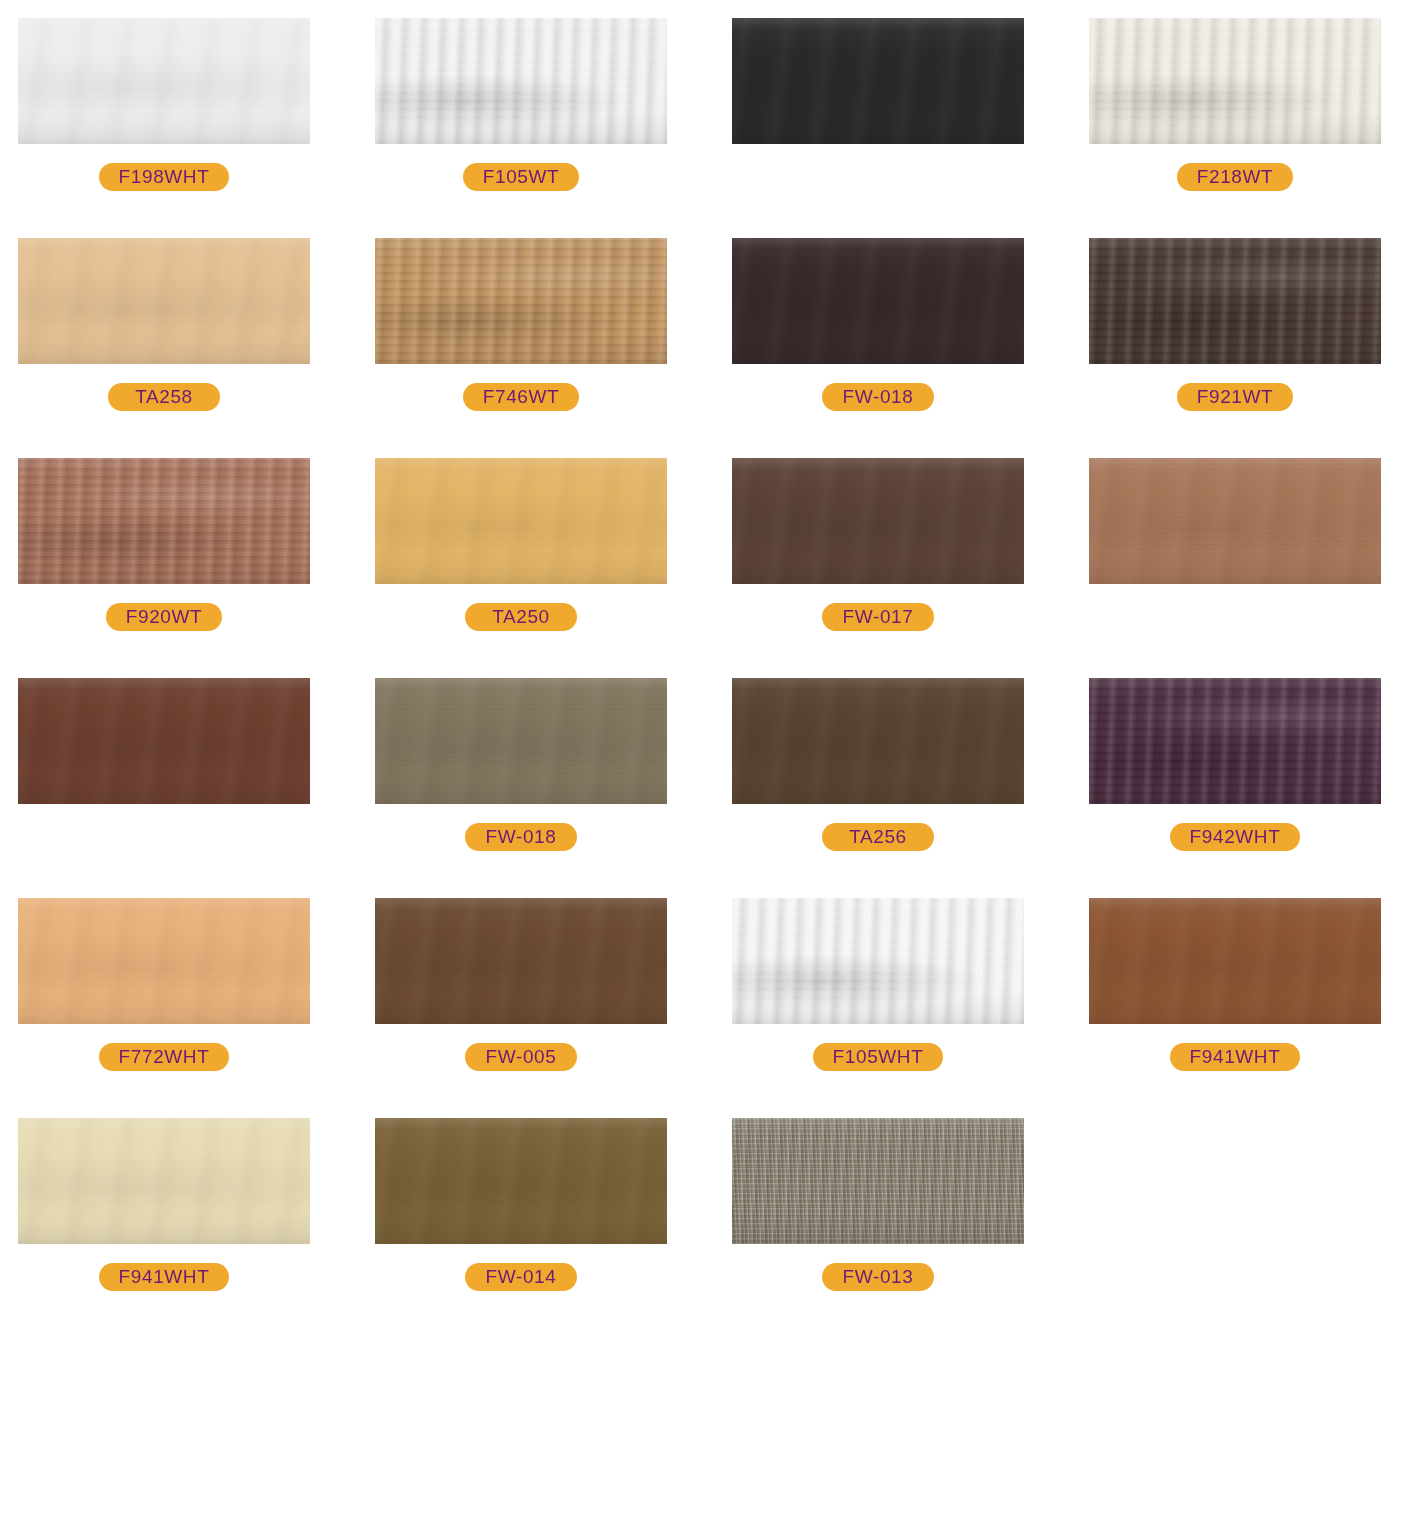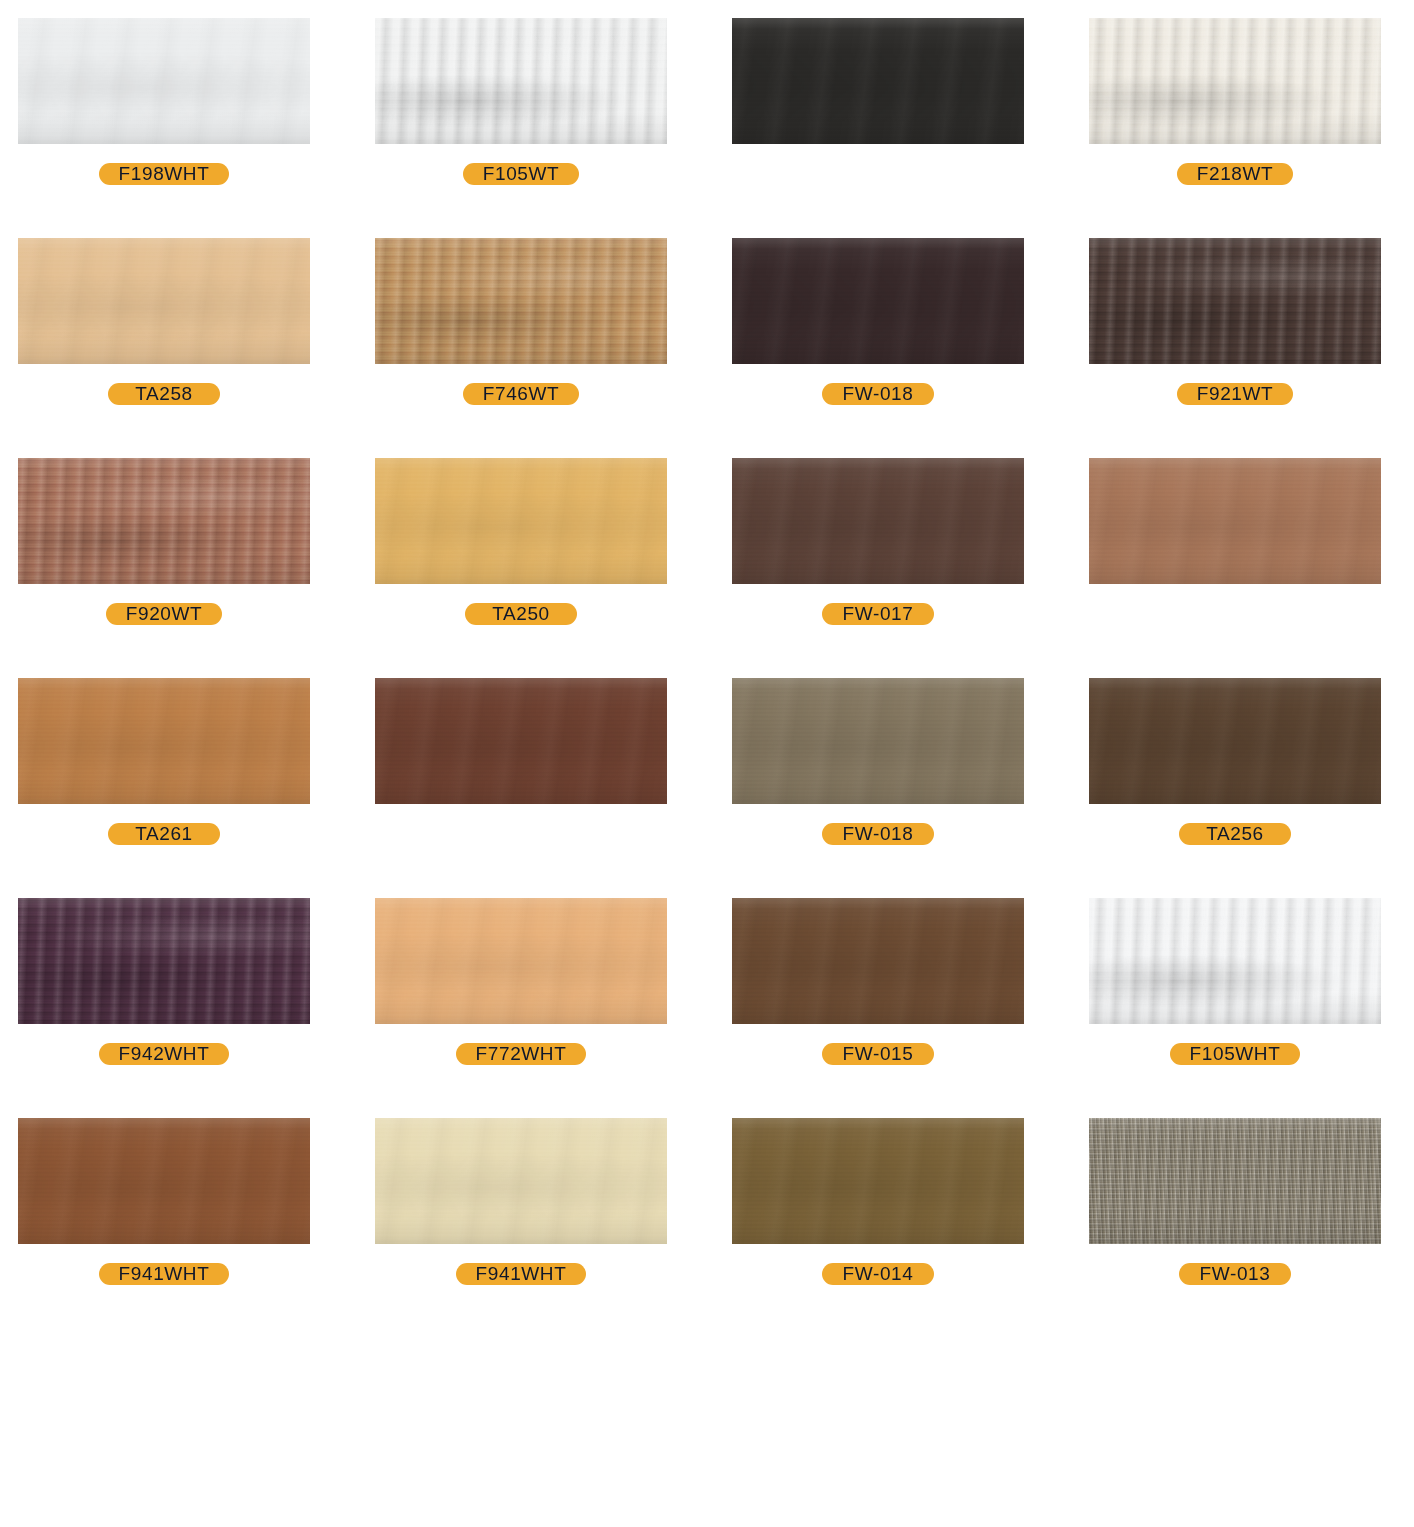--- a/index.html
+++ b/index.html
@@ -181,25 +181,25 @@
     left: 18px;
     width: 292px;
     display: flex;
     justify-content: center;
   }
   .pill {
     display: inline-flex;
     align-items: center;
     justify-content: center;
     min-width: 112px;
-    height: 22px;
+    height: 28px;
     padding: 0 20px;
     border-radius: 17px;
     background: #f0a92c;
-    color: #0f172a;
+    color: #701a75;
     font-size: 19px;
     letter-spacing: 0.6px;
     font-family: "Liberation Sans", sans-serif;
     white-space: nowrap;
     box-sizing: border-box;
   }
 </style>
 </head>
 <body>
 
@@ -312,30 +312,20 @@
       </div>
     </div>
     <div class="swatch-cell">
       <div class="swatch-tile tex-fine" style="background: rgb(168, 119, 90);">
         <div class="grain grain-wave"></div>
         <div class="grain grain-lines"></div>
         <div class="grain grain-sheen"></div>
       </div>
     </div>
     <div class="swatch-cell">
-      <div class="swatch-tile tex-fine" style="background: rgb(189, 128, 73);">
-        <div class="grain grain-wave"></div>
-        <div class="grain grain-lines"></div>
-        <div class="grain grain-sheen"></div>
-      </div>
-      <div class="swatch-label">
-        <span class="pill">TA261</span>
-      </div>
-    </div>
-    <div class="swatch-cell">
       <div class="swatch-tile tex-fine" style="background: rgb(110, 64, 48);">
         <div class="grain grain-wave"></div>
         <div class="grain grain-lines"></div>
         <div class="grain grain-sheen"></div>
       </div>
     </div>
     <div class="swatch-cell">
       <div class="swatch-tile tex-fine" style="background: rgb(131, 118, 95);">
         <div class="grain grain-wave"></div>
         <div class="grain grain-lines"></div>
@@ -375,21 +365,21 @@
         <span class="pill">F772WHT</span>
       </div>
     </div>
     <div class="swatch-cell">
       <div class="swatch-tile tex-fine" style="background: rgb(108, 75, 50);">
         <div class="grain grain-wave"></div>
         <div class="grain grain-lines"></div>
         <div class="grain grain-sheen"></div>
       </div>
       <div class="swatch-label">
-        <span class="pill">FW-015</span>
+        <span class="pill">FW-005</span>
       </div>
     </div>
     <div class="swatch-cell">
       <div class="swatch-tile tex-emboss" style="background: rgb(244, 245, 246);">
         <div class="grain grain-wave"></div>
         <div class="grain grain-lines"></div>
         <div class="grain grain-sheen"></div>
       </div>
       <div class="swatch-label">
         <span class="pill">F105WHT</span>

